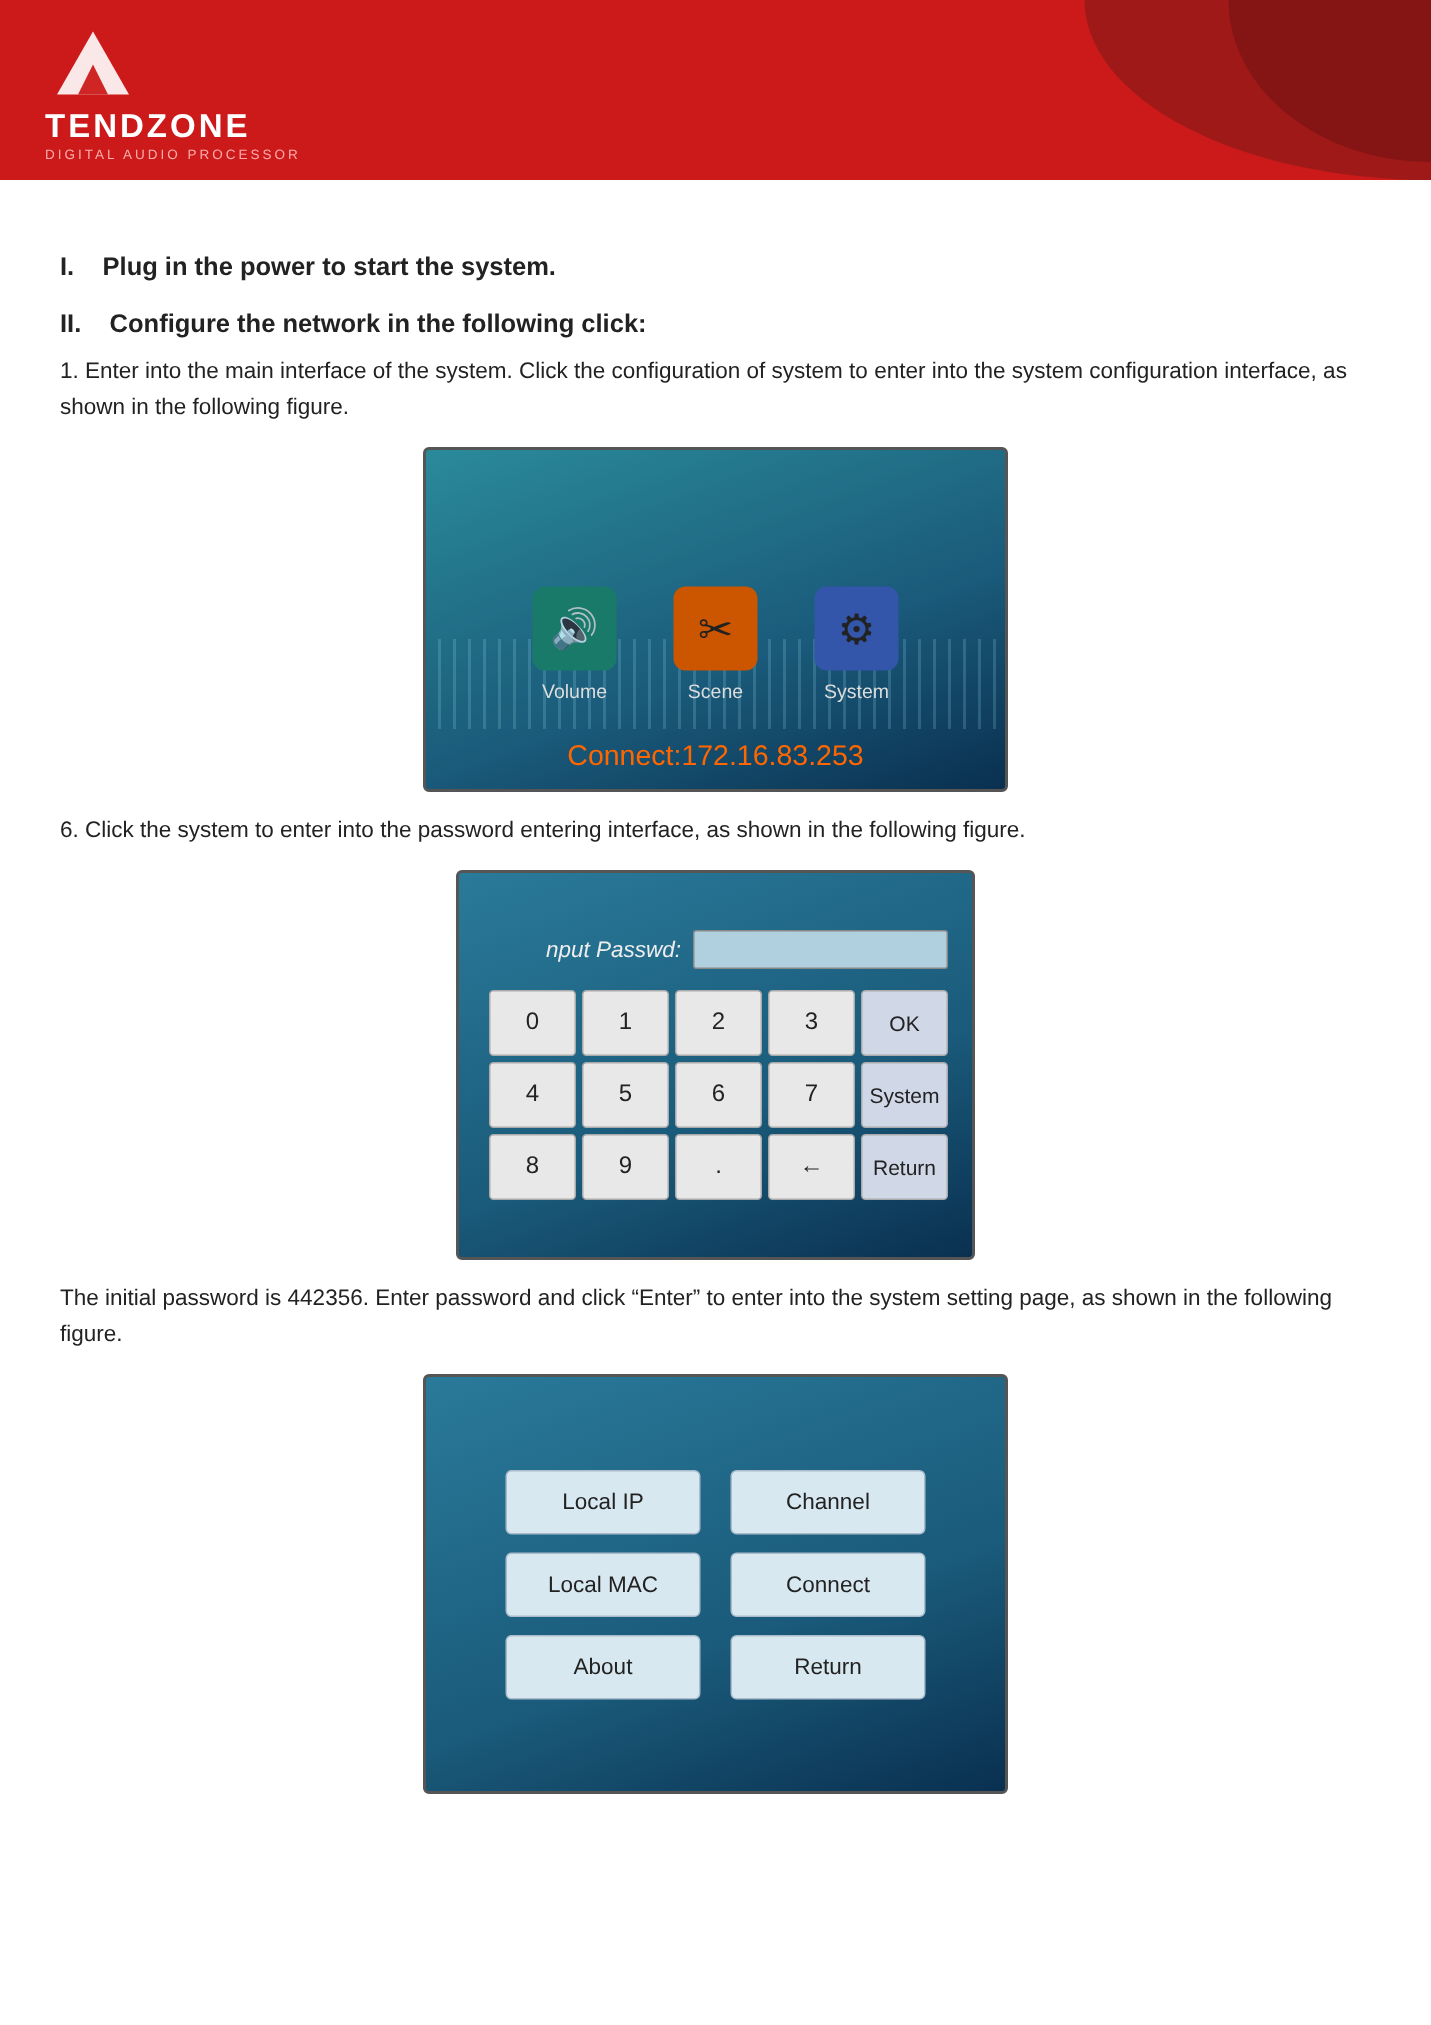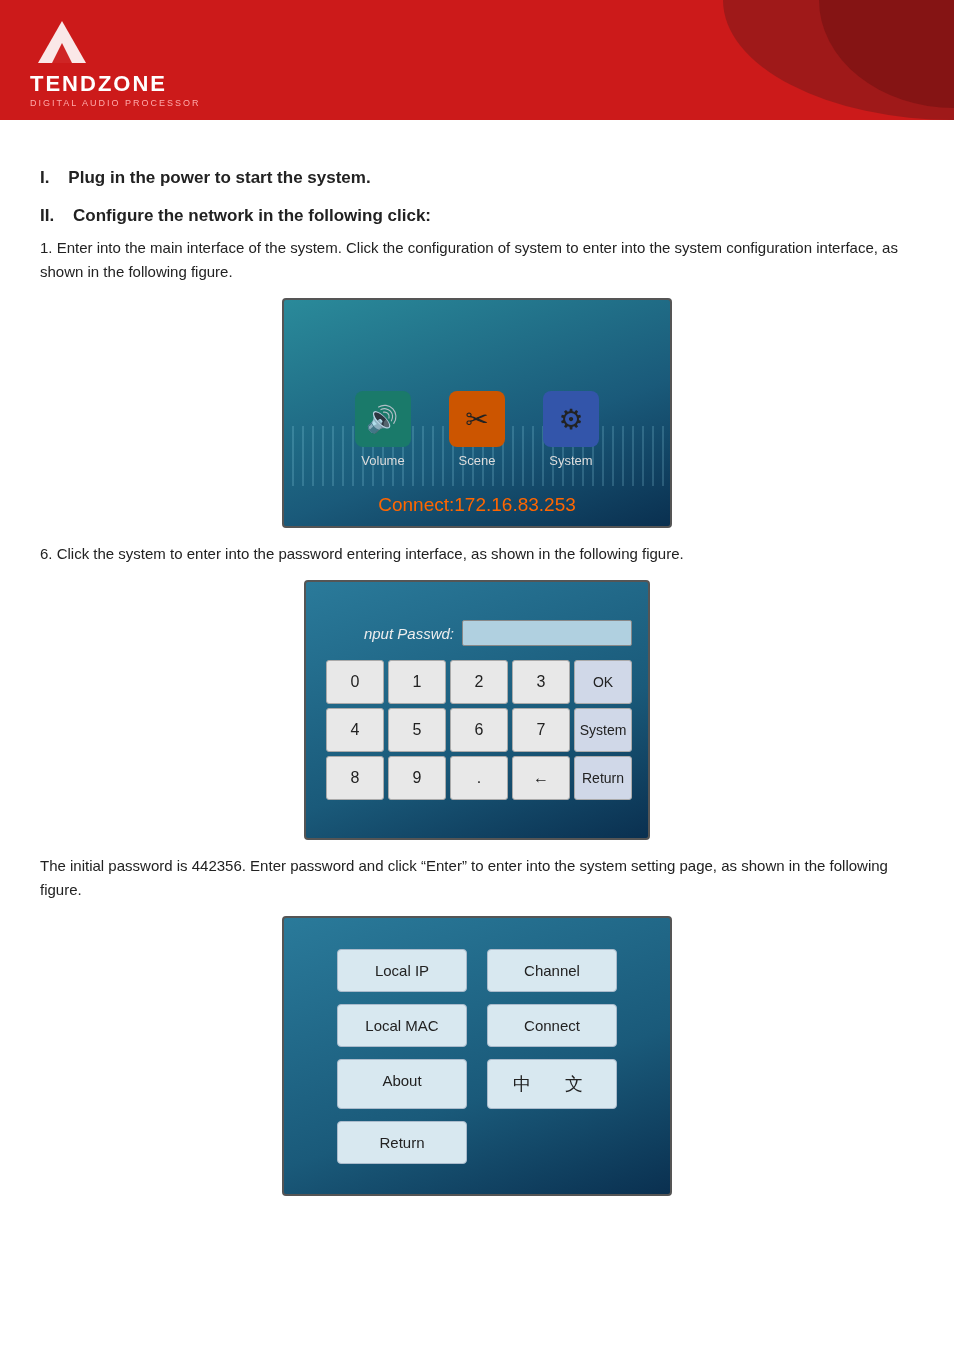--- a/index.html
+++ b/index.html
@@ -328,19 +328,18 @@
   <p class="body-text">The initial password is 442356. Enter password and click “Enter” to enter into the system setting page, as shown in the following figure.</p>
 
   <div class="figure-container">
     <div class="fig3">
       <div class="sys-grid">
         <div class="sys-btn">Local IP</div>
         <div class="sys-btn">Channel</div>
         <div class="sys-btn">Local MAC</div>
         <div class="sys-btn">Connect</div>
         <div class="sys-btn">About</div>
-        <div class="sys-btn chinese">中&nbsp;&nbsp;文</div>
         <div class="sys-btn">Return</div>
       </div>
     </div>
   </div>
 
 </div>
 
 </body></html>

